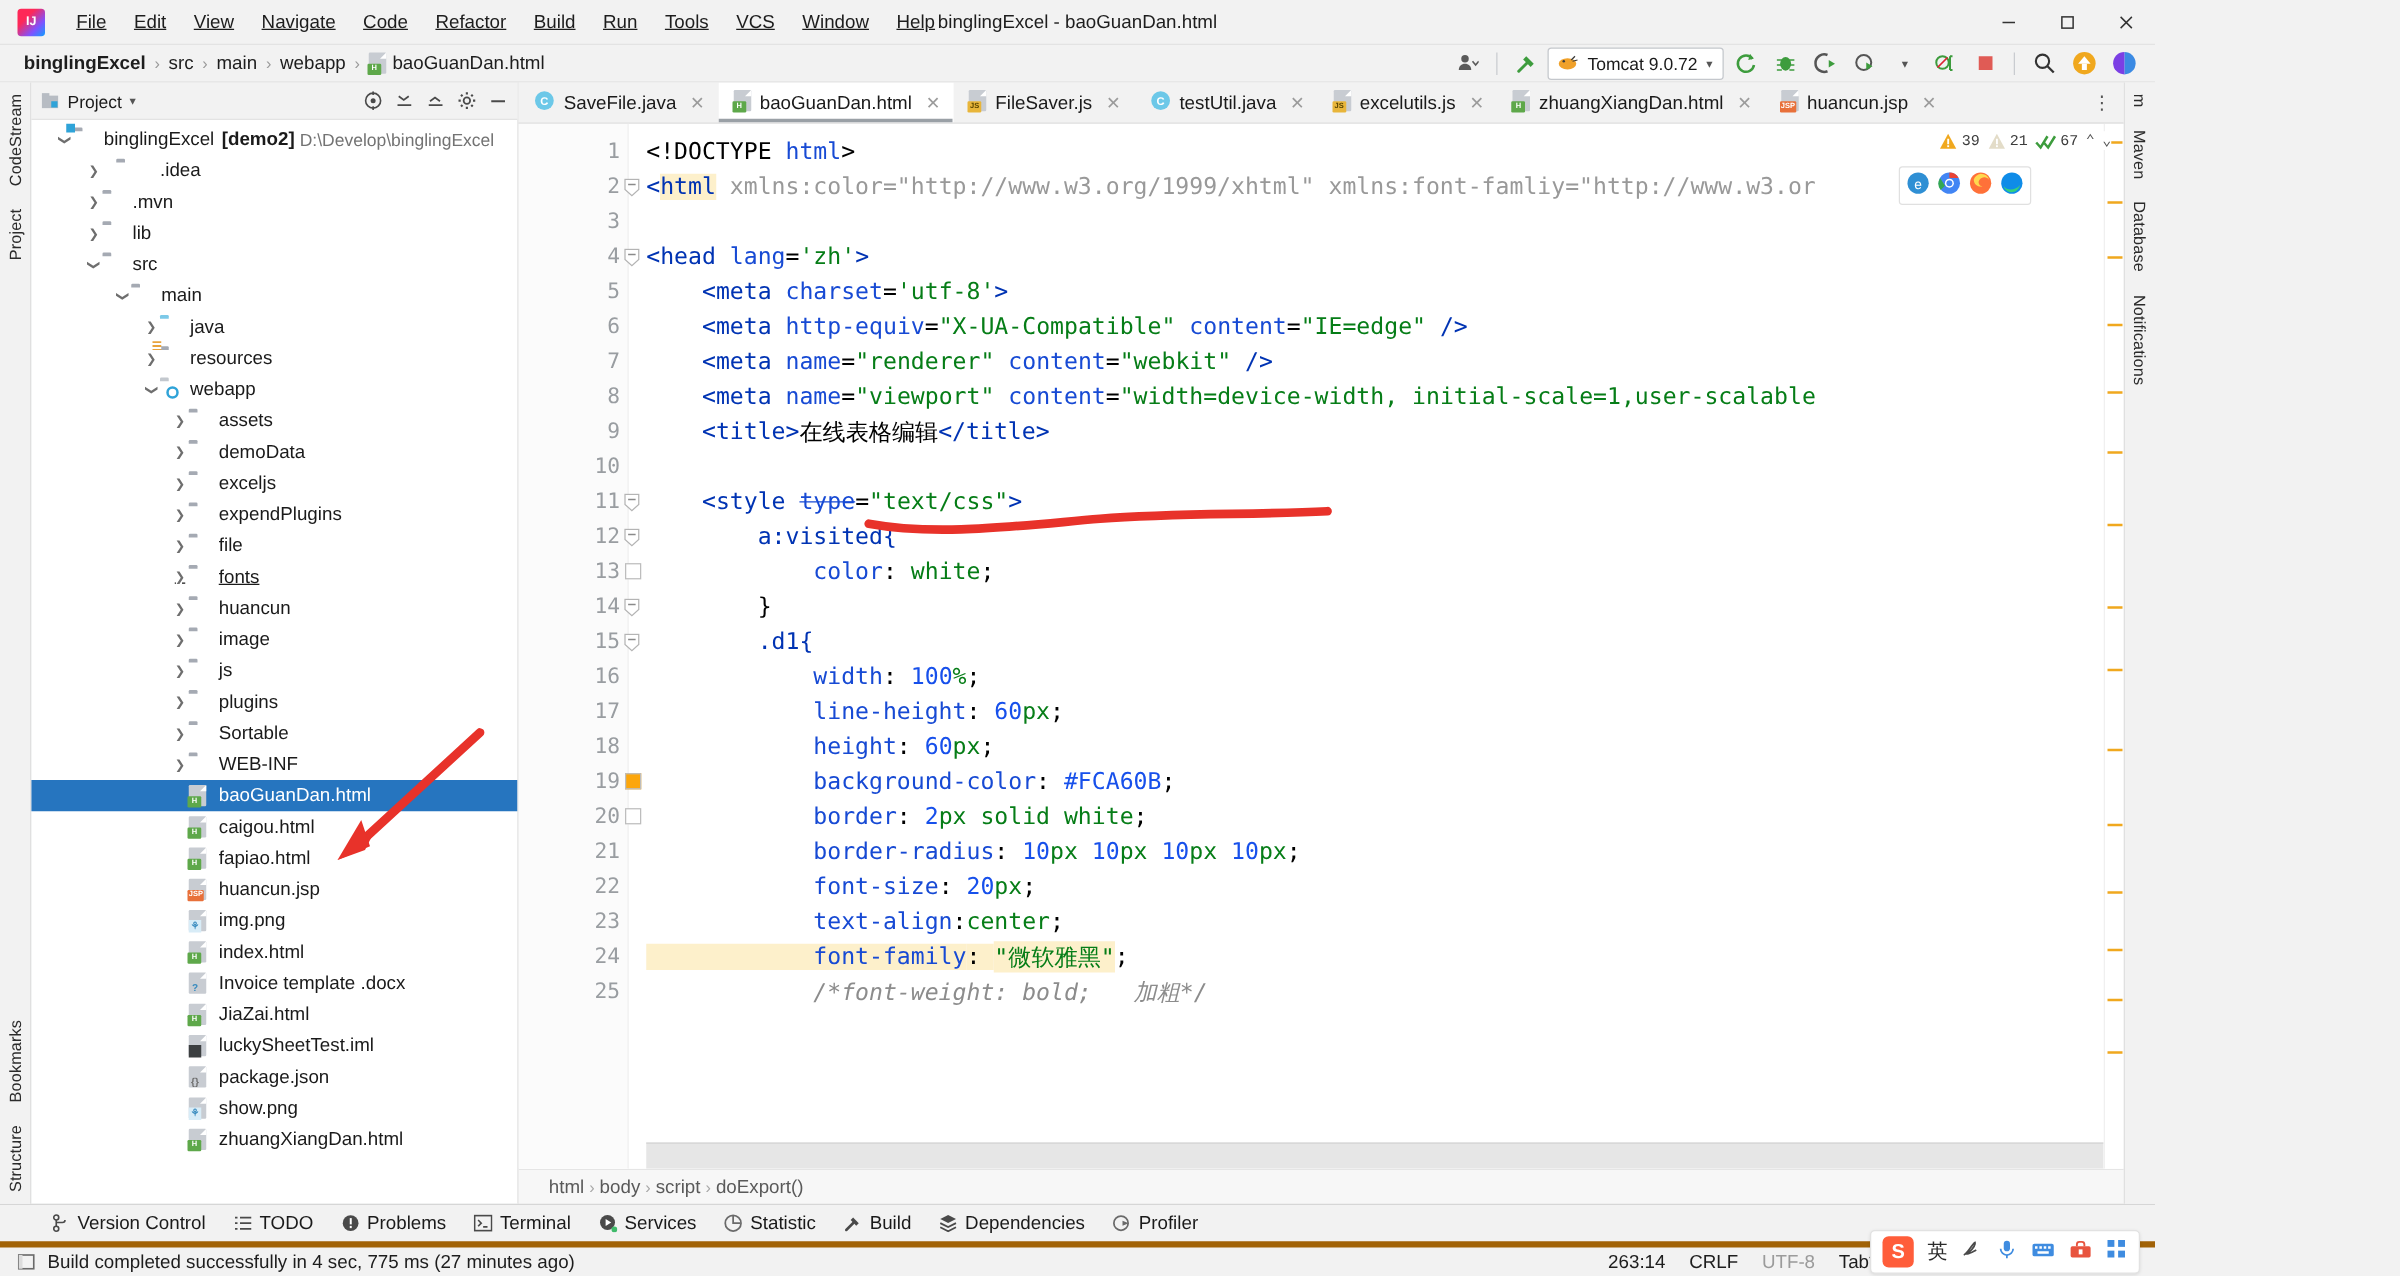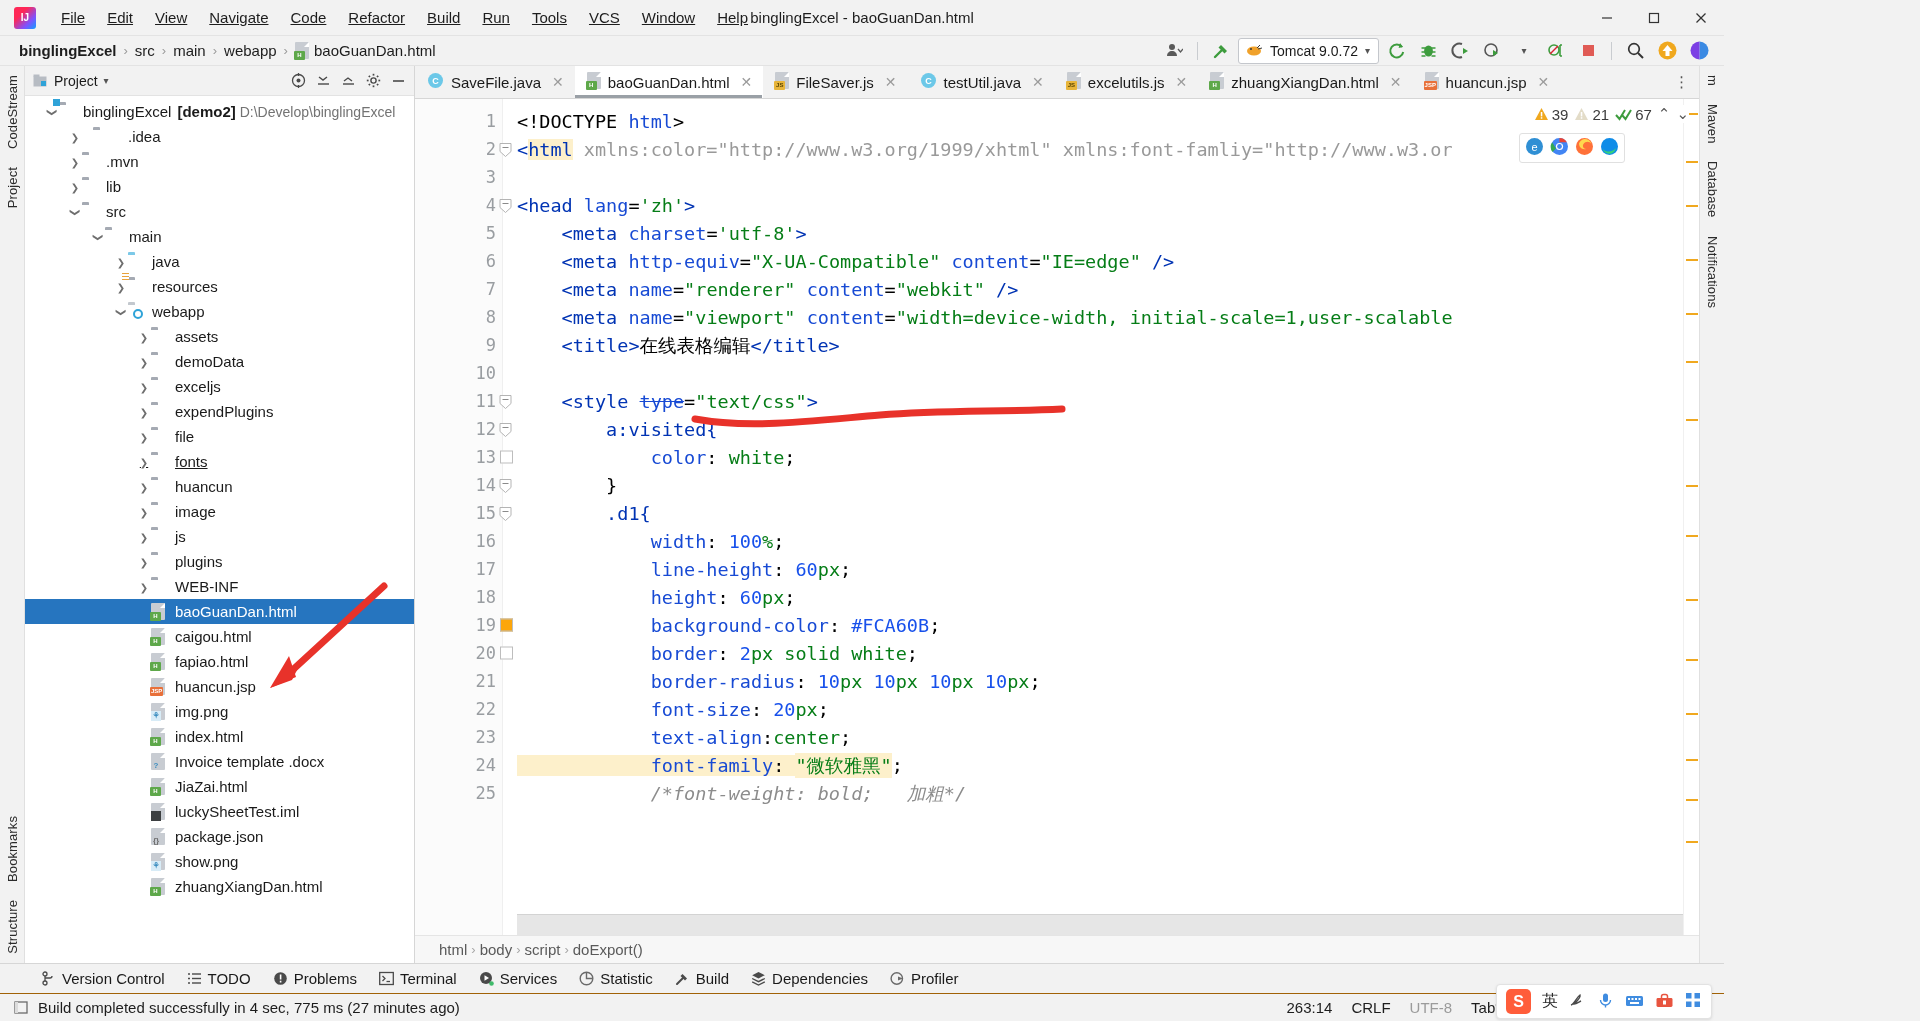--- a/index.html
+++ b/index.html
@@ -230,21 +230,21 @@
 
   
   .red-underline {
     position: absolute; pointer-events: none;
   }
   .red-arrow { position: absolute; pointer-events: none; }
 
   
   .inspect-widget {
     position: absolute; top: 6px; right: 10px; display: flex; align-items: center; gap: 6px;
-    font-size: 15px; color: #3c3c3c; z-index: 6; background: #fff; padding-left: 4px;
+    font-size: 12px; color: #3c3c3c; z-index: 6; background: #fff; padding-left: 4px; font-family: Liberation Mono, monospace;
   }
   .insp-item { display: flex; align-items: center; gap: 3px; }
 
   
   .browser-row {
     position: absolute; top: 34px; right: 74px; display: flex; align-items: center; gap: 6px;
     background: #fff; border: 1px solid #e0e0e0; border-radius: 3px; padding: 3px 5px; z-index: 7;
   }
 
   
@@ -274,21 +274,21 @@
     height: 30px; flex: 0 0 30px; display: flex; align-items: center;
     background: #f2f2f2; border-top: 1px solid #d6d6d6; padding-left: 30px; gap: 0px;
   }
   .tw-item {
     display: flex; align-items: center; gap: 6px; padding: 3px 11px; font-size: 15px;
     border-radius: 3px; white-space: nowrap;
   }
 
   .statusbar {
     height: 28px; flex: 0 0 28px; display: flex; align-items: center;
-    background: #f2f2f2; border-top: 1px solid #a16207; padding: 0 6px 0 14px;
+    background: #f2f2f2; border-top: 5px solid #a16207; padding: 0 6px 0 14px;
     font-size: 15px; color: #1d1d1d;
   }
   .status-left { display: flex; align-items: center; gap: 9px; }
   .status-right { margin-left: auto; display: flex; align-items: center; gap: 19px; padding-right: 14px; }
   .status-right .dim { color: #9b9b9b; }
 
   
   .editor-crumbs {
     height: 28px; flex: 0 0 28px; display: flex; align-items: center; gap: 4px;
     background: #f7f7f7; border-top: 1px solid #e5e5e5; padding-left: 24px; font-size: 15px; color: #5a5a5a;
@@ -599,20 +599,25 @@
           </div>
           <div class="tree-row" style="padding-left: 112px;">
             <span class="twisty tw-right"></span>
             <span class="node-icon"><span class="ic-folder"></span></span>
             <span class="node-label">js</span>
           </div>
           <div class="tree-row" style="padding-left: 112px;">
             <span class="twisty tw-right"></span>
             <span class="node-icon"><span class="ic-folder"></span></span>
             <span class="node-label">plugins</span>
+          </div>
+          <div class="tree-row" style="padding-left: 112px;">
+            <span class="twisty tw-right"></span>
+            <span class="node-icon"><span class="ic-folder"></span></span>
+            <span class="node-label">Sortable</span>
           </div>
           <div class="tree-row" style="padding-left: 112px;">
             <span class="twisty tw-right"></span>
             <span class="node-icon"><span class="ic-folder"></span></span>
             <span class="node-label">WEB-INF</span>
           </div>
           <div class="tree-row selected" style="padding-left: 112px;">
             <span class="twisty"></span>
             <span class="node-icon"><span class="ic-file"><span class="badge h">H</span></span></span>
             <span class="node-label">baoGuanDan.html</span>

